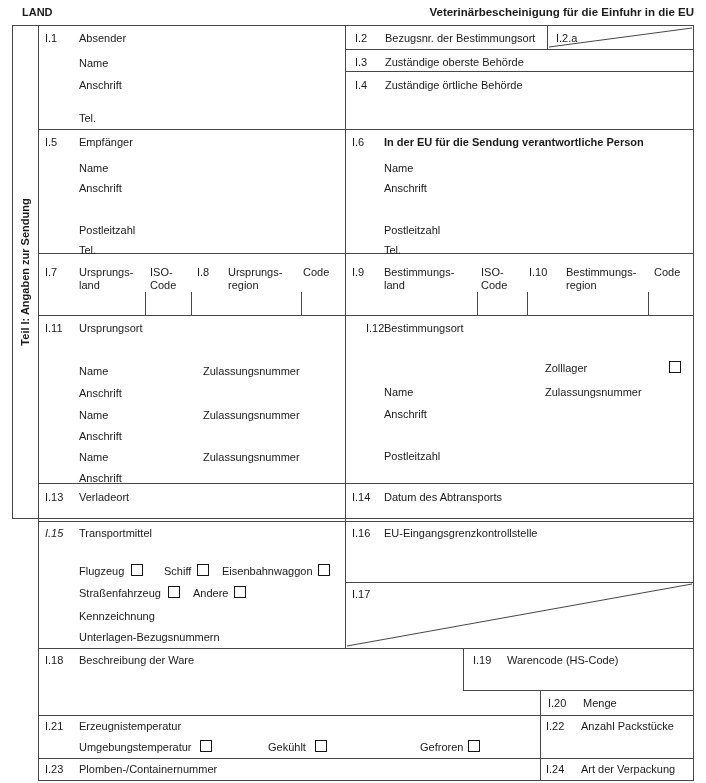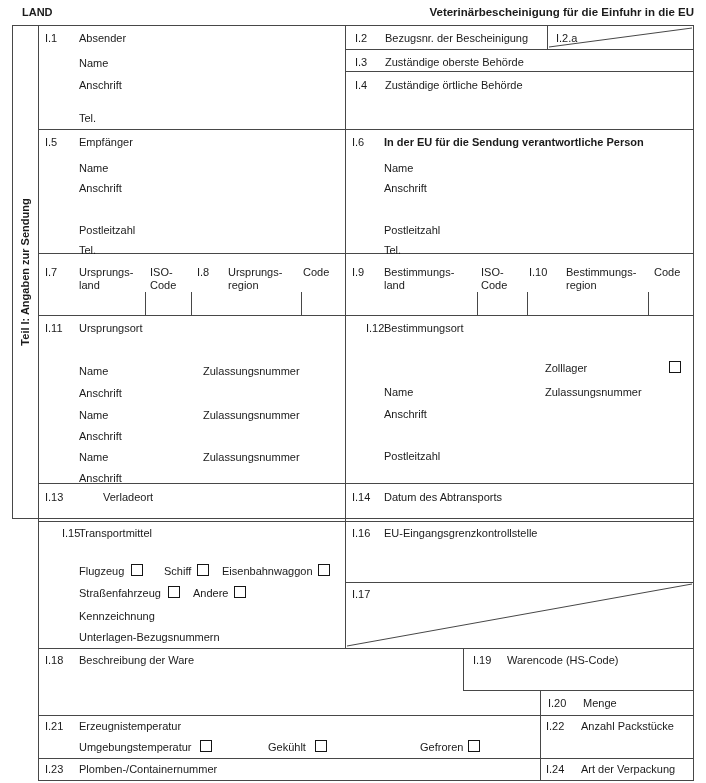--- a/index.html
+++ b/index.html
@@ -69,21 +69,21 @@
     <line x1="347" y1="646" x2="692" y2="584" stroke="#474747" stroke-width="1"></line>
   </svg>
 
   <span class="t" style="left:45px;top:32px;">I.1</span>
   <span class="t" style="left:79px;top:32px;">Absender</span>
   <span class="t" style="left:79px;top:57px;">Name</span>
   <span class="t" style="left:79px;top:79px;">Anschrift</span>
   <span class="t" style="left:79px;top:112px;">Tel.</span>
 
   <span class="t" style="left:355px;top:32px;">I.2</span>
-  <span class="t" style="left:385px;top:32px;">Bezugsnr. der Bescheinigung</span>
+  <span class="t" style="left:385px;top:32px;">Bezugsnr. der Bestimmungsort</span>
   <span class="t" style="left:556px;top:32px;">I.2.a</span>
   <span class="t" style="left:355px;top:56px;">I.3</span>
   <span class="t" style="left:385px;top:56px;">Zuständige oberste Behörde</span>
   <span class="t" style="left:355px;top:79px;">I.4</span>
   <span class="t" style="left:385px;top:79px;">Zuständige örtliche Behörde</span>
 
   <span class="t" style="left:45px;top:136px;">I.5</span>
   <span class="t" style="left:79px;top:136px;">Empfänger</span>
   <span class="t" style="left:79px;top:162px;">Name</span>
   <span class="t" style="left:79px;top:182px;">Anschrift</span>
@@ -132,25 +132,25 @@
   <span class="t" style="left:366px;top:322px;text-align:center;">I.12</span>
   <span class="t" style="left:384px;top:322px;text-align:right;">Bestimmungsort</span>
   <span class="t" style="left:545px;top:362px;">Zolllager</span>
   <div class="cb" style="left:669px;top:361px;"></div>
   <span class="t" style="left:384px;top:386px;">Name</span>
   <span class="t" style="left:545px;top:386px;">Zulassungsnummer</span>
   <span class="t" style="left:384px;top:408px;">Anschrift</span>
   <span class="t" style="left:384px;top:450px;">Postleitzahl</span>
 
   <span class="t" style="left:45px;top:491px;">I.13</span>
-  <span class="t" style="left:79px;top:491px;margin-left:24px;">Verladeort</span>
+  <span class="t" style="left:79px;top:491px;">Verladeort</span>
   <span class="t" style="left:352px;top:491px;">I.14</span>
   <span class="t" style="left:384px;top:491px;">Datum des Abtransports</span>
 
-  <span class="t" style="left:62px;top:527px;">I.15</span>
+  <span class="t" style="left:45px;top:527px;font-style:italic;">I.15</span>
   <span class="t" style="left:79px;top:527px;">Transportmittel</span>
   <span class="t" style="left:79px;top:565px;">Flugzeug</span>
   <div class="cb" style="left:131px;top:564px;"></div>
   <span class="t" style="left:164px;top:565px;">Schiff</span>
   <div class="cb" style="left:197px;top:564px;"></div>
   <span class="t" style="left:222px;top:565px;">Eisenbahnwaggon</span>
   <div class="cb" style="left:318px;top:564px;"></div>
   <span class="t" style="left:79px;top:587px;">Straßenfahrzeug</span>
   <div class="cb" style="left:168px;top:586px;"></div>
   <span class="t" style="left:193px;top:587px;">Andere</span>

